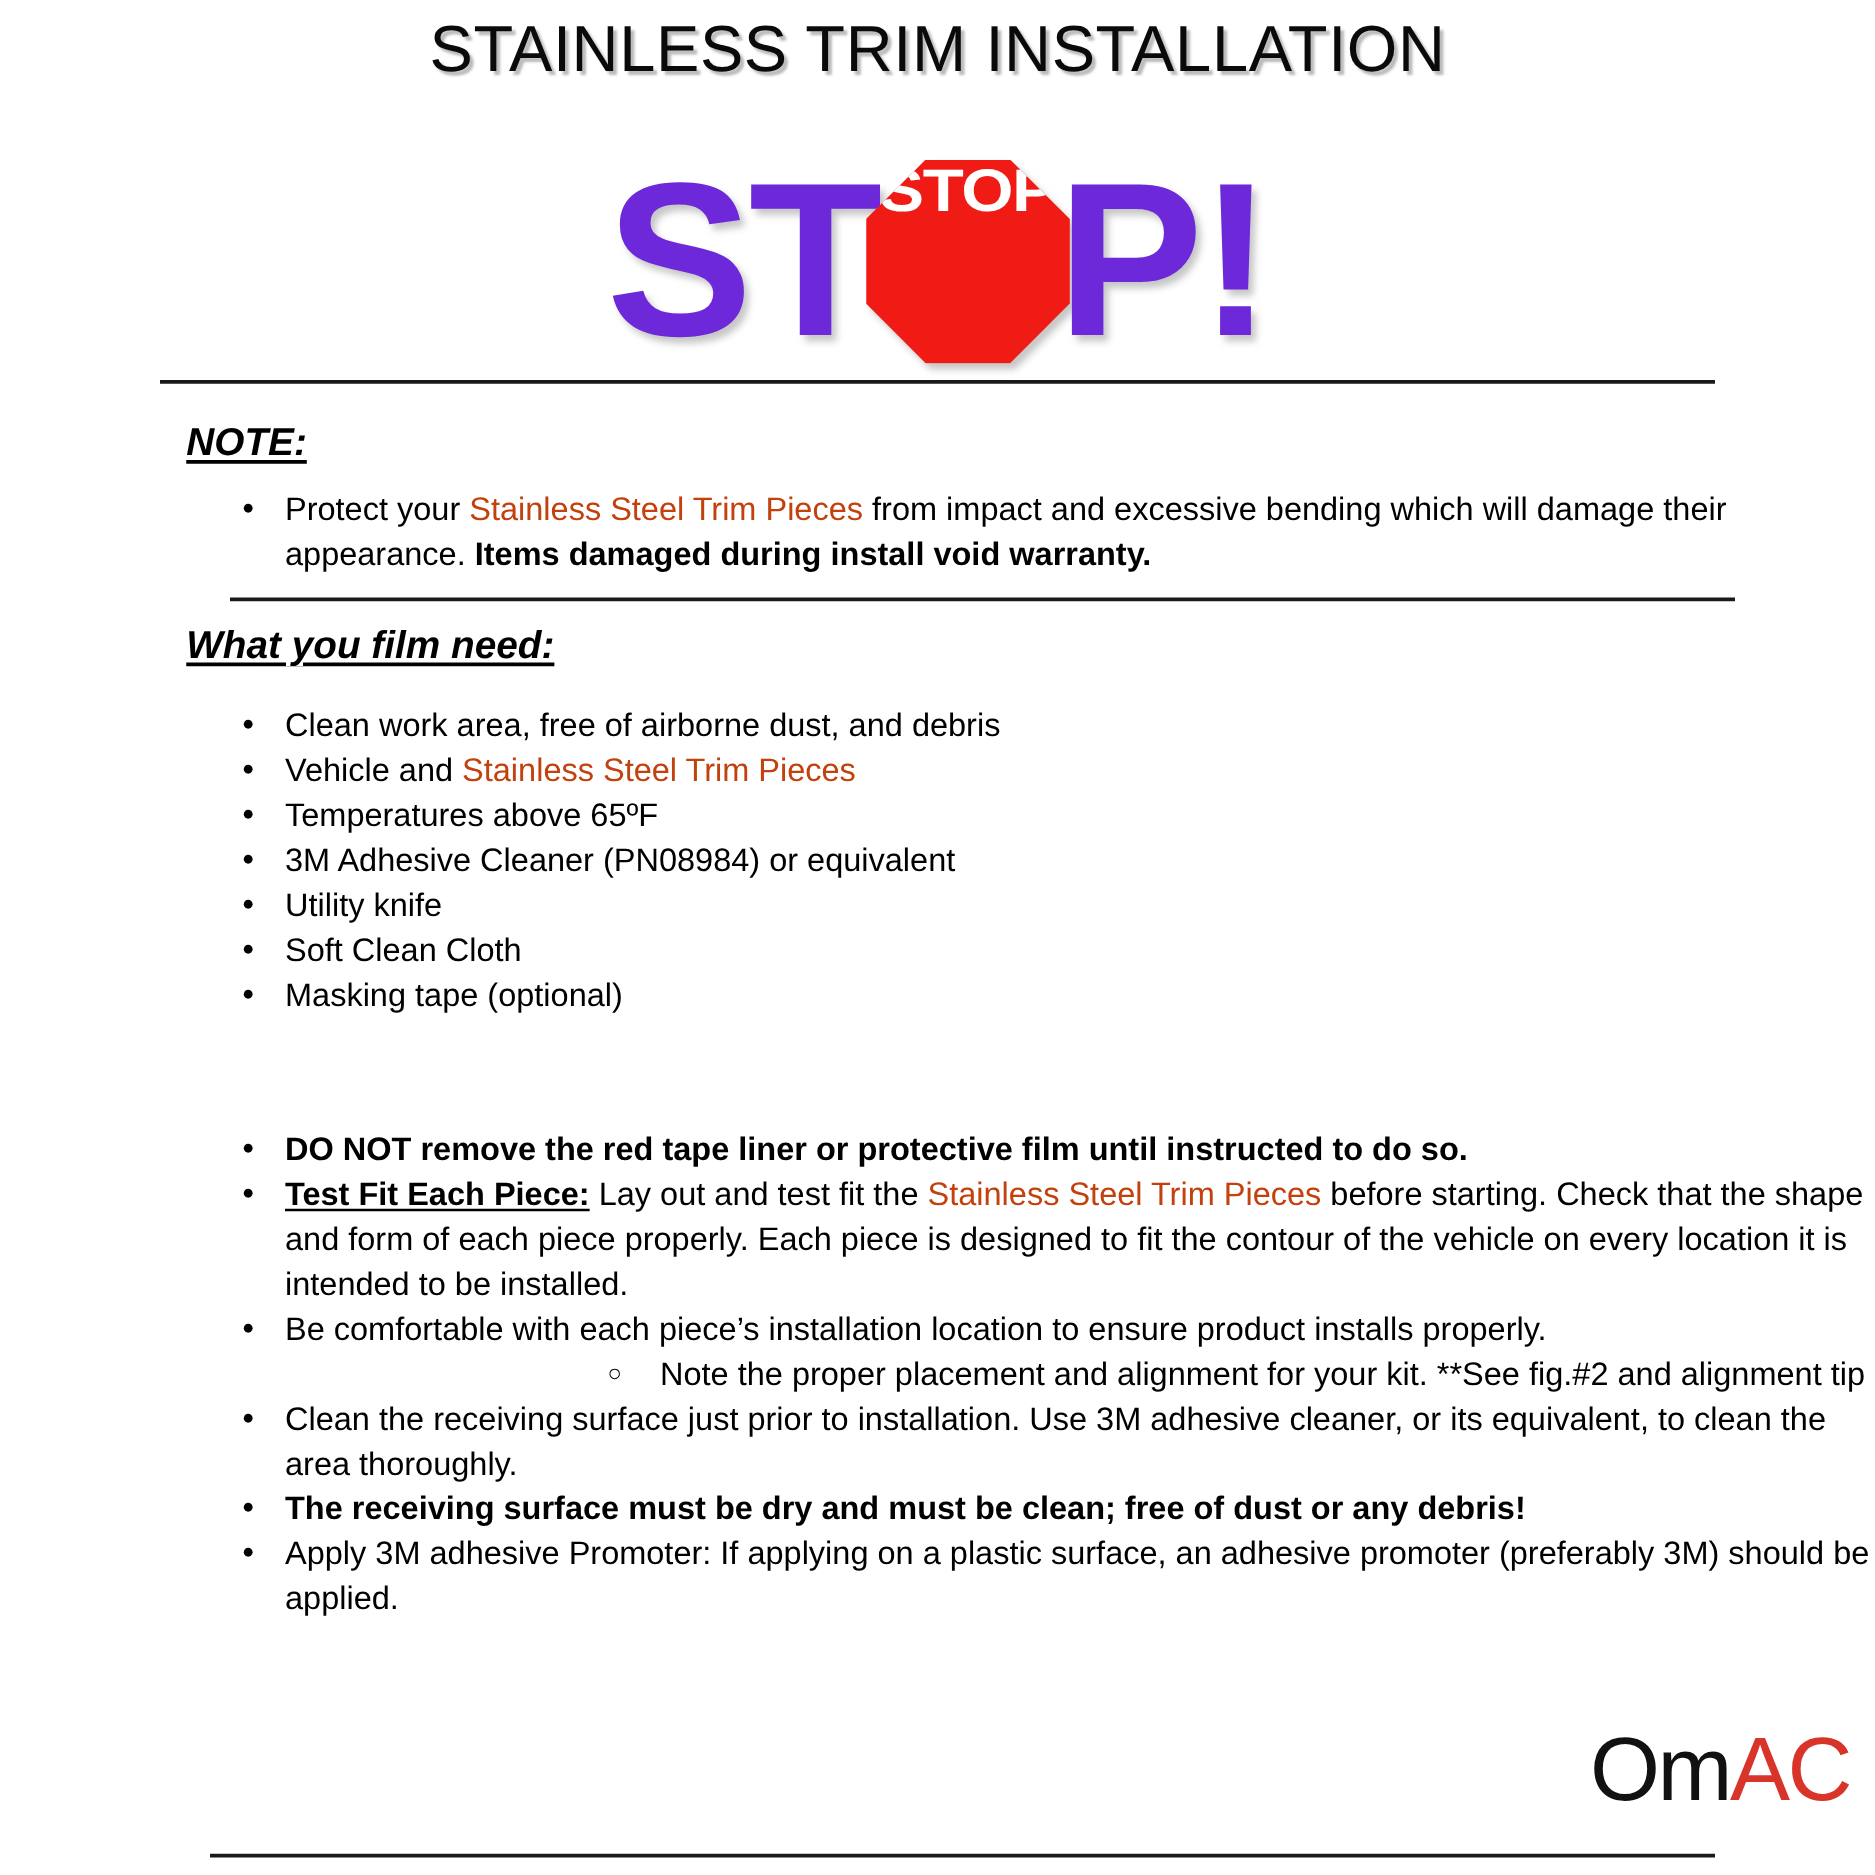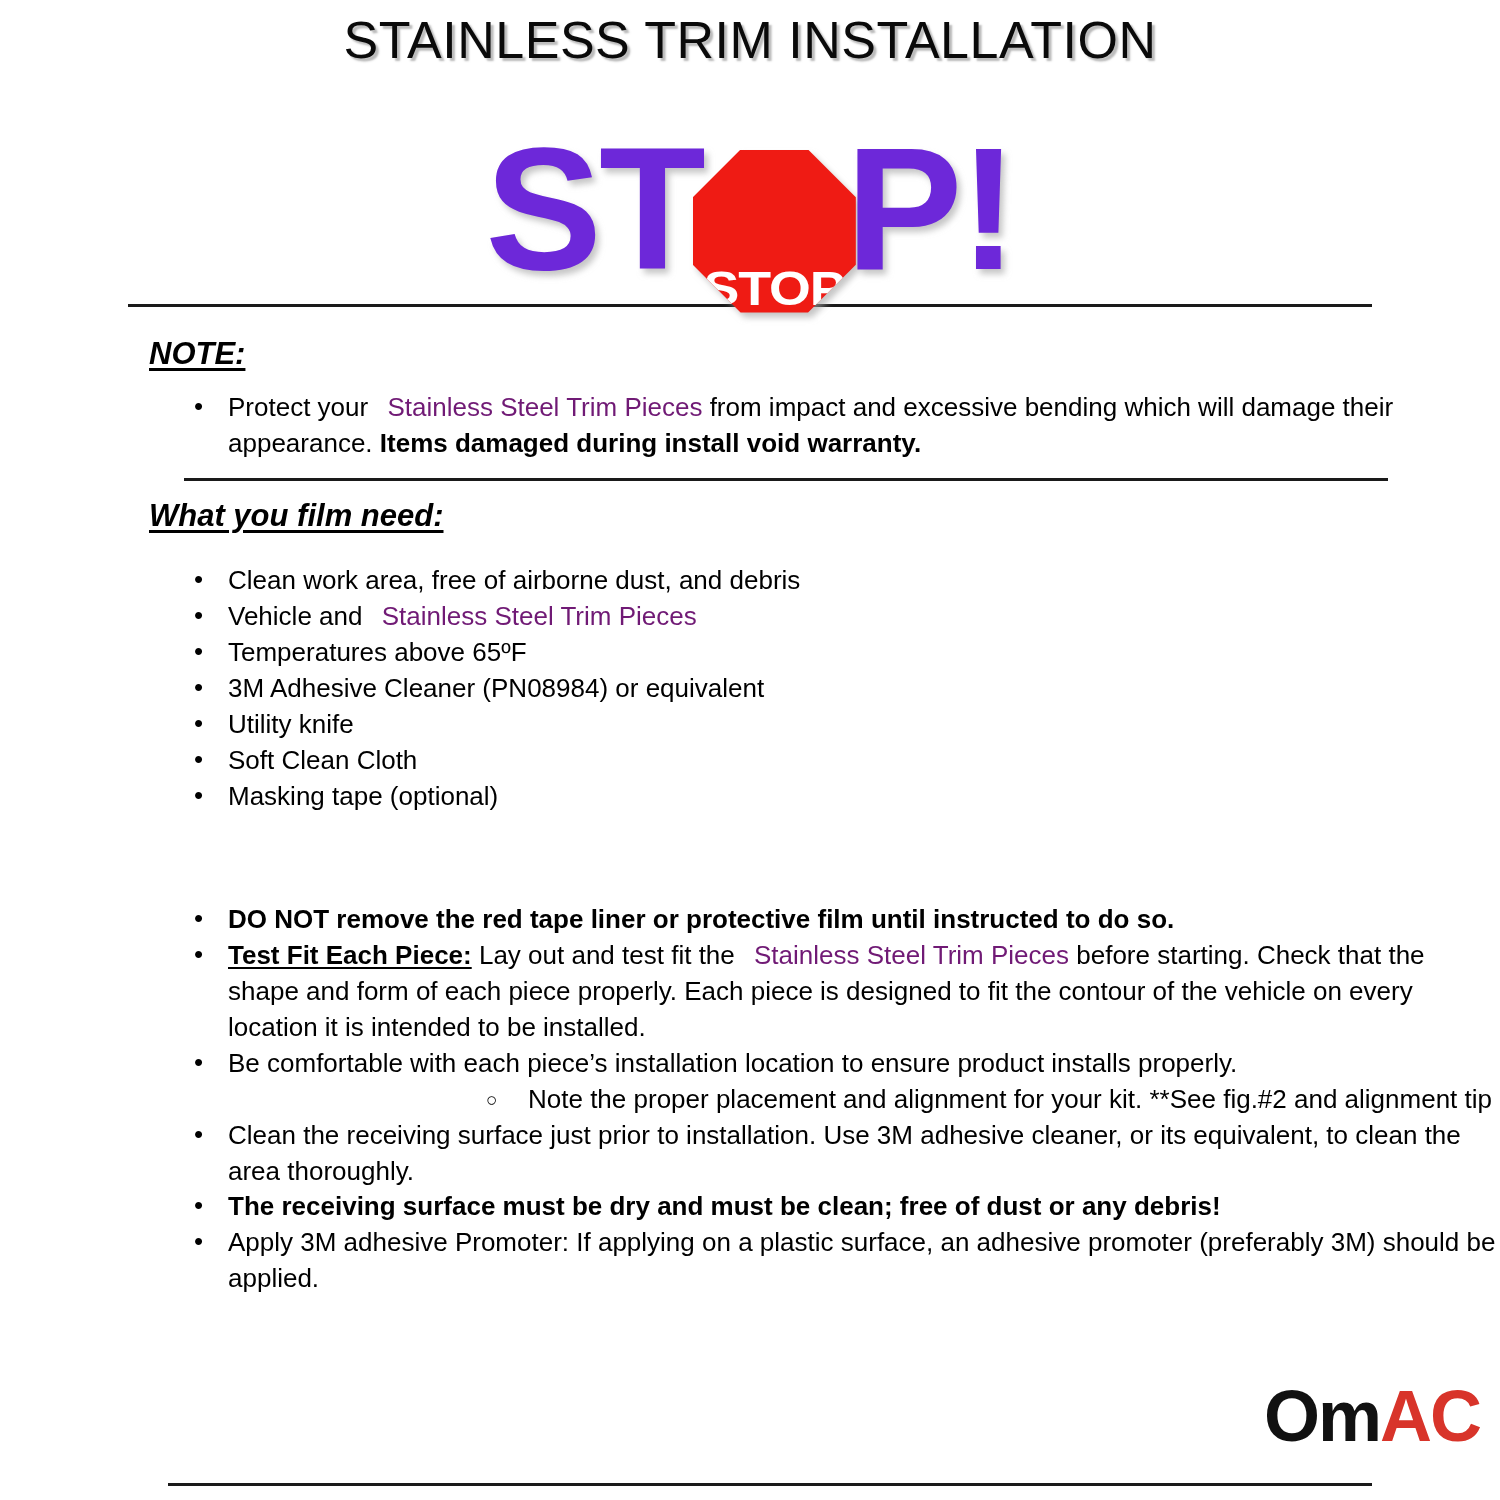--- a/index.html
+++ b/index.html
@@ -57,24 +57,24 @@
   .stop-word.right { margin-left: -6px; }
 
   .octagon {
     position: relative;
     width: 163px;
     height: 163px;
     background: #ef1b14;
     clip-path: polygon(29.3% 0%, 70.7% 0%, 100% 29.3%, 100% 70.7%,
                        70.7% 100%, 29.3% 100%, 0% 70.7%, 0% 29.3%);
     display: flex;
-    align-items: flex-end;
+    align-items: flex-start;
     justify-content: center;
     margin: 0 -4px;
-    top: 22px;
+    top: 0;
   }
   .octagon-text {
     color: #ffffff;
     font-family: "Liberation Sans", sans-serif;
     font-weight: bold;
     font-size: 48px;
     letter-spacing: -1px;
     transform: scaleX(1.12);
     line-height: 1;
     margin-top: 2px;
@@ -152,35 +152,35 @@
   ul.sublist > li::before {
     content: "\25CB";
     position: absolute;
     left: 258px;
     top: 0;
     font-size: 19px;
     line-height: 1.85;
     color: #000;
   }
 
-  .red { color: #701a75; margin-left: 12px; }
+  .red { color: #c2410c; }
   .b   { font-weight: bold; }
   .bu  { font-weight: bold; text-decoration: underline; text-underline-offset: 3px; }
 
   .gap-sm { height: 16px; }
   .gap-md { height: 28px; }
   .gap-lg { height: 60px; }
 
   
   .omac-logo {
     position: absolute;
     right: 20px;
     bottom: 48px;
     font-family: "Liberation Sans", sans-serif;
-    font-weight: bold;
+    font-weight: normal;
     font-size: 72px;
     line-height: 1;
     letter-spacing: -2px;
     white-space: nowrap;
   }
   .omac-black { color: #111111; }
   .omac-red   { color: #d8342a; }
 
   .bottom-rule {
     position: absolute;

